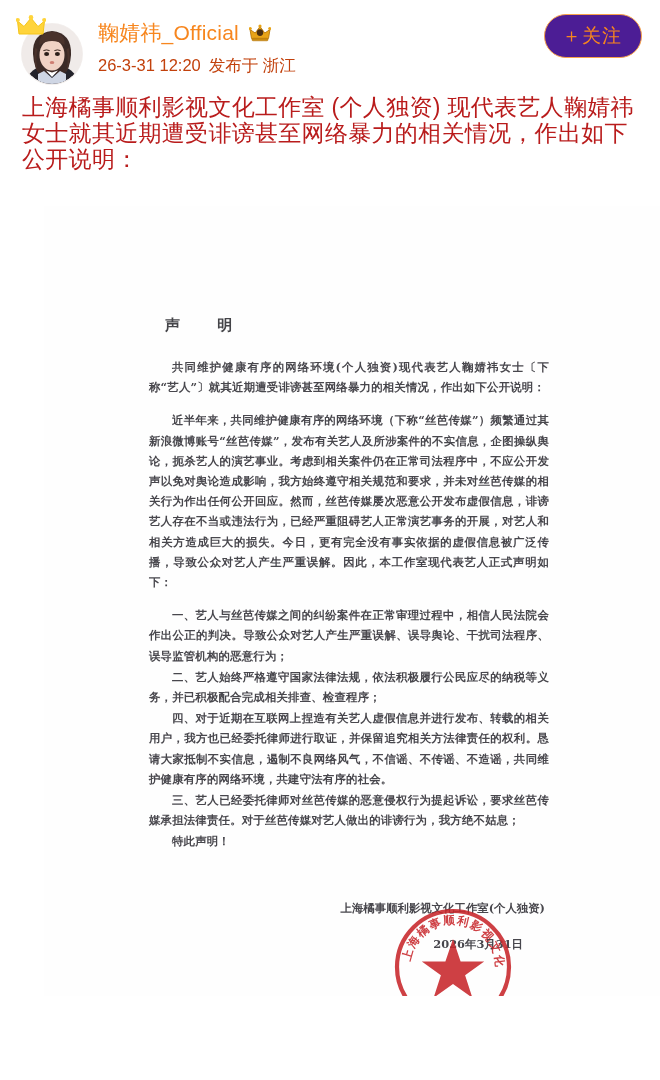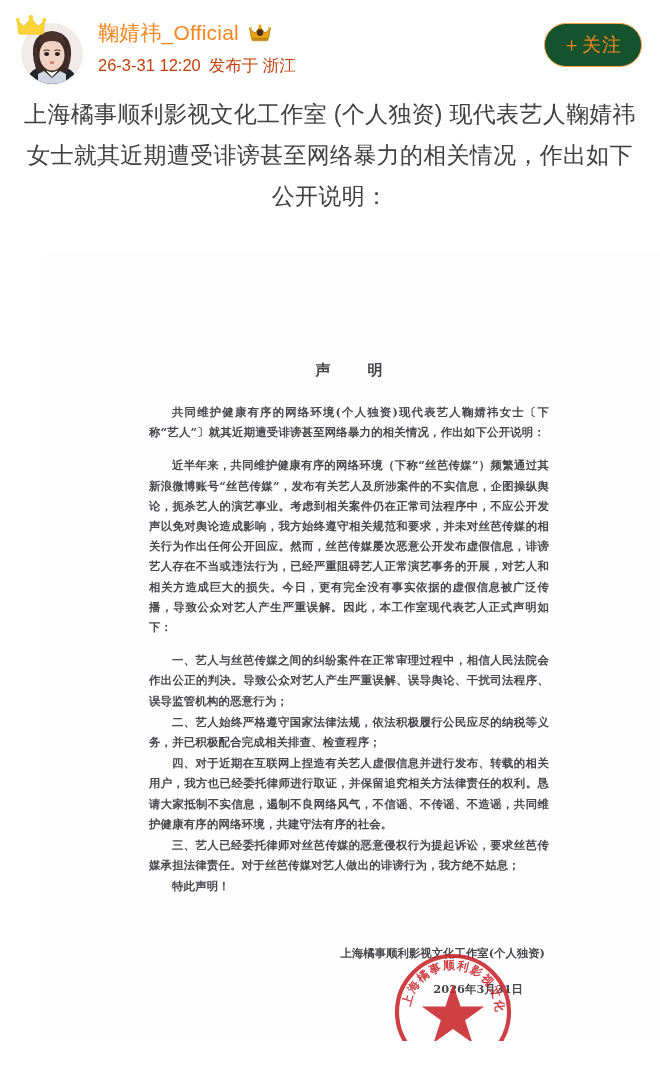--- a/index.html
+++ b/index.html
@@ -78,43 +78,41 @@
     color: #c2410c;
     font-size: 16.5px;
     line-height: 26px;
     margin-top: 4px;
     white-space: nowrap;
   }
   .timestamp .sep { display: inline-block; width: 8px; }
 
   .follow-btn {
     flex: 0 0 auto;
-    margin-top: 9px;
     border: 1.6px solid #f8a24a;
     color: #f7861e;
-    background: #14532d;
+    background: #4c1d95;
     border-radius: 22px;
     font-size: 19px;
     line-height: 1;
     padding: 11px 19px 12px 17px;
     white-space: nowrap;
     cursor: pointer;
     font-family: inherit;
     letter-spacing: 1px;
   }
 
   
   .post-text {
     padding: 16px 22px 0 22px;
-    color: #404040;
+    color: #b91c1c;
     font-size: 23px;
-    line-height: 41px;
+    line-height: 26px;
     letter-spacing: .3px;
     word-break: break-word;
-    text-align: center;
   }
 
   
   .doc-image {
     position: relative;
     margin: 34px 0 0 44px;
     width: 616px;
     height: 790px;
     background: #fefefe;
     box-sizing: border-box;
@@ -123,21 +121,20 @@
   .doc-inner {
     position: absolute;
     left: 105px;
     top: 0;
     width: 400px;
     height: 100%;
     color: #55545a;
     filter: blur(0.35px) contrast(1.12);
   }
   .doc-title {
-    text-align: center;
     font-size: 15px;
     letter-spacing: 16px;
     text-indent: 16px;
     font-weight: bold;
     color: #4a4a4e;
     padding-top: 110px;
     font-family: "DejaVu Serif", "Liberation Serif", serif;
   }
   .doc-p {
     font-size: 11.4px;

